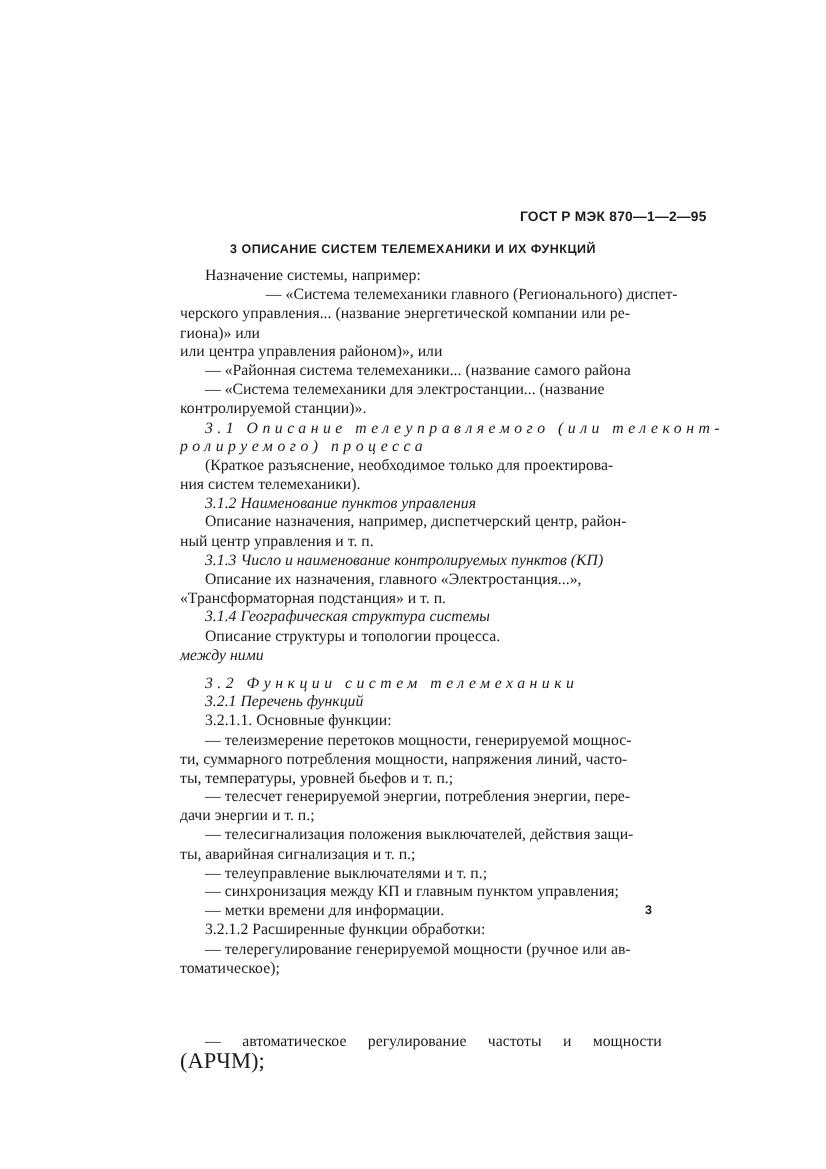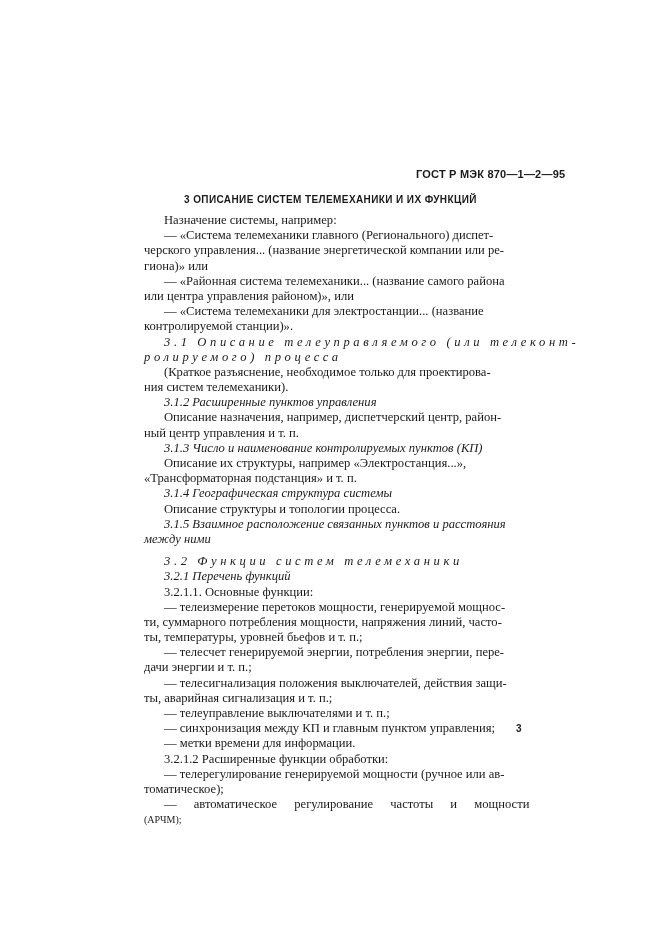--- a/index.html
+++ b/index.html
@@ -2,73 +2,72 @@
 <html><head>
   <meta charset="utf-8">
   <style>
     html, body { margin: 0; padding: 0; background: #ffffff; }
     body { width: 661px; height: 935px; position: relative; overflow: hidden; color: #1a1a1a; }
     .page { position: absolute; left: 0; top: 0; width: 661px; height: 935px; background: #fff; }
     .doc-code { position: absolute; left: 389px; top: 168px; font-family: "Liberation Sans", sans-serif; font-weight: bold; font-size: 11px; letter-spacing: 0.2px; padding-left: 27px; }
     .section-heading { position: absolute; left: 184px; top: 194px; font-family: "Liberation Sans", sans-serif; font-weight: bold; font-size: 10px; letter-spacing: 0.4px; white-space: nowrap; }
     .body { position: absolute; left: 144px; top: 213px; width: 398px; font-family: "Liberation Serif", serif; font-size: 12.6px; line-height: 15.2px; }
     .line { white-space: nowrap; height: 15.2px; }
-    .j { display: flex; justify-content: flex-start; }
+    .j { display: flex; justify-content: flex-end; }
     .j span { white-space: pre; }
     .ind { padding-left: 20px; }
     .it { font-style: italic; }
     .sp { letter-spacing: 3.6px; font-style: italic; }
     .page-number { position: absolute; left: 516px; top: 723px; font-family: "Liberation Sans", sans-serif; font-weight: bold; font-size: 10px; }
   </style>
 </head>
 <body>
 
 <div class="page">
   <div class="doc-code">ГОСТ Р МЭК 870—1—2—95</div>
   <div class="section-heading">3 ОПИСАНИЕ СИСТЕМ ТЕЛЕМЕХАНИКИ И ИХ ФУНКЦИЙ</div>
 
   <div class="body">
     <div class="line ind">Назначение системы, например:</div>
     <div class="line ind j">
         <span>— «Система телемеханики главного (Регионального) диспет-</span>
       </div>
     <div class="line">черского управления... (название энергетической компании или ре-</div>
     <div class="line">гиона)» или</div>
+    <div class="line">или центра управления районом)», или</div>
     <div class="line ind">— «Районная система телемеханики... (название самого района</div>
-    <div class="line">или центра управления районом)», или</div>
     <div class="line ind">— «Система телемеханики для электростанции... (название</div>
     <div class="line">контролируемой станции)».</div>
     <div class="line ind sp">3.1 Описание телеуправляемого (или телеконт-</div>
     <div class="line sp">ролируемого) процесса</div>
     <div class="line ind">(Краткое разъяснение, необходимое только для проектирова-</div>
     <div class="line">ния систем телемеханики).</div>
-    <div class="line ind it">3.1.2 Расширенные пунктов управления</div>
+    <div class="line ind it">3.1.2 Наименование пунктов управления</div>
     <div class="line ind">Описание назначения, например, диспетчерский центр, район-</div>
     <div class="line">ный центр управления и т. п.</div>
     <div class="line ind it">3.1.3 Число и наименование контролируемых пунктов (КП)</div>
-    <div class="line ind">Описание их структуры, например «Электростанция...»,</div>
+    <div class="line ind">Описание их назначения, главного «Электростанция...»,</div>
     <div class="line">«Трансформаторная подстанция» и т. п.</div>
     <div class="line ind it">3.1.4 Географическая структура системы</div>
     <div class="line ind">Описание структуры и топологии процесса.</div>
-    <div class="line ind it">3.1.5 Взаимное расположение связанных пунктов и расстояния</div>
     <div class="line it">между ними</div>
     <div class="line ind sp" style="margin-top:7px;">3.2 Функции систем телемеханики</div>
     <div class="line ind it">3.2.1 Перечень функций</div>
     <div class="line ind">3.2.1.1. Основные функции:</div>
     <div class="line ind">— телеизмерение перетоков мощности, генерируемой мощнос-</div>
     <div class="line">ти, суммарного потребления мощности, напряжения линий, часто-</div>
     <div class="line">ты, температуры, уровней бьефов и т. п.;</div>
     <div class="line ind">— телесчет генерируемой энергии, потребления энергии, пере-</div>
     <div class="line">дачи энергии и т. п.;</div>
     <div class="line ind">— телесигнализация положения выключателей, действия защи-</div>
     <div class="line">ты, аварийная сигнализация и т. п.;</div>
     <div class="line ind">— телеуправление выключателями и т. п.;</div>
     <div class="line ind">— синхронизация между КП и главным пунктом управления;</div>
     <div class="line ind">— метки времени для информации.</div>
     <div class="line ind">3.2.1.2 Расширенные функции обработки:</div>
     <div class="line ind">— телерегулирование генерируемой мощности (ручное или ав-</div>
     <div class="line">томатическое);</div>
-    <div class="line ind" style="word-spacing:14px;">— автоматическое регулирование частоты и мощности</div>
-    <div class="line" style="font-size:10px;">(АРЧМ);</div>
+    <div class="line ind" style="word-spacing:14px;margin-top:44px;">— автоматическое регулирование частоты и мощности</div>
+    <div class="line" style="font-size:18px;">(АРЧМ);</div>
   </div>
 
   <div class="page-number">3</div>
 </div>
 
 </body></html>

